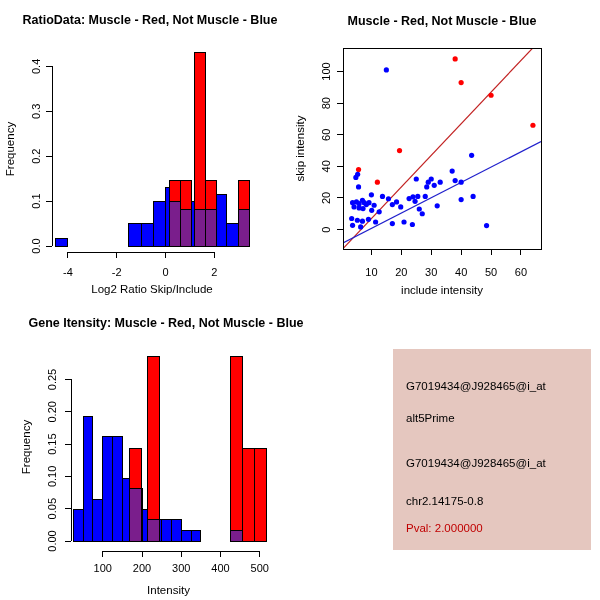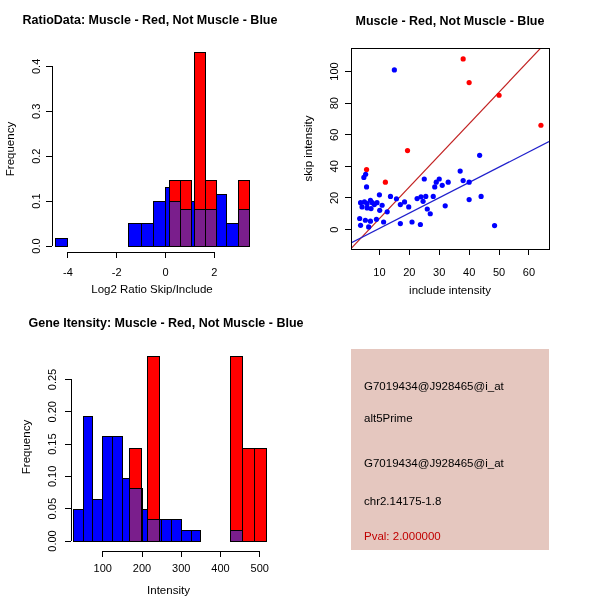--- a/index.html
+++ b/index.html
@@ -1,26 +1,26 @@
 <!DOCTYPE html>
 <html><head>
 <meta charset="utf-8">
 <style>
   html,body{margin:0;padding:0;background:#ffffff;}
   .canvas{position:relative;width:600px;height:600px;background:#ffffff;overflow:hidden;
           font-family:"Liberation Sans",sans-serif;}
   .panel{position:absolute;width:300px;height:300px;}
   #panel-tl{left:0;top:0}
-  #panel-tr{left:300px;top:0}
+  #panel-tr{left:292px;top:0}
   #panel-bl{left:16px;top:300px}
   #panel-br{left:300px;top:300px}
   .panel svg{display:block;width:300px;height:300px;}
   .info-box{position:absolute;left:51px;top:49px;width:198px;height:201px;}
   .info-line{position:absolute;left:13px;font-size:11.5px;color:#000;white-space:nowrap;}
-  .il-0{top:31px}.il-1{top:63px}.il-2{top:108px}.il-3{top:146px}.il-4{top:181px}
+  .il-0{top:31px}.il-1{top:63px}.il-2{top:108px}.il-3{top:146px}.il-4{top:173px}
 </style>
 </head>
 <body>
 
 <div class="canvas">
   <div class="panel" id="panel-tl">
     <svg id="chart-0" viewBox="0 0 300 300">
         <text x="150" y="24" font-size="12.5" text-anchor="middle" fill="#000000" font-family="&quot;Liberation Sans&quot;,sans-serif" font-weight="bold">RatioData: Muscle - Red, Not Muscle - Blue</text>
         <rect x="55.66300366300367" y="238.8148148148148" width="12.210012210012202" height="7.1851851851851904" fill="#0000FF" stroke="#000" shape-rendering="crispEdges"></rect>
         <rect x="128.9230769230769" y="223.99537037037038" width="12.210012210012223" height="22.00462962962962" fill="#0000FF" stroke="#000" shape-rendering="crispEdges"></rect>
@@ -214,21 +214,21 @@
         <text x="40" y="144.0927835051546" font-size="11" text-anchor="middle" fill="#000000" font-family="&quot;Liberation Sans&quot;,sans-serif" transform="rotate(-90 40 144.0927835051546)">0.15</text>
         <line x1="55" y1="111.79037800687283" x2="49" y2="111.79037800687283" stroke="#000" shape-rendering="crispEdges"></line>
         <text x="40" y="111.79037800687283" font-size="11" text-anchor="middle" fill="#000000" font-family="&quot;Liberation Sans&quot;,sans-serif" transform="rotate(-90 40 111.79037800687283)">0.20</text>
         <line x1="55" y1="79.48797250859104" x2="49" y2="79.48797250859104" stroke="#000" shape-rendering="crispEdges"></line>
         <text x="40" y="79.48797250859104" font-size="11" text-anchor="middle" fill="#000000" font-family="&quot;Liberation Sans&quot;,sans-serif" transform="rotate(-90 40 79.48797250859104)">0.25</text>
         <text x="152.5" y="294" font-size="11.5" text-anchor="middle" fill="#000000" font-family="&quot;Liberation Sans&quot;,sans-serif">Intensity</text>
         <text x="14" y="147" font-size="11.5" text-anchor="middle" fill="#000000" font-family="&quot;Liberation Sans&quot;,sans-serif" transform="rotate(-90 14 147)">Frequency</text>
       </svg>
   </div>
   <div class="panel" id="panel-br">
-    <div class="info-box" style="background: rgb(229, 199, 191);">
+    <div class="info-box" style="background: rgb(229, 199, 191); margin-left: 42px;">
       <div class="info-line il-0">G7019434@J928465@i_at</div>
       <div class="info-line il-1">alt5Prime</div>
       <div class="info-line il-2">G7019434@J928465@i_at</div>
-      <div class="info-line il-3">chr2.14175-1.8</div>
+      <div class="info-line il-3">chr2.14175-0.8</div>
       <div class="info-line il-4" style="color: rgb(192, 0, 0);">Pval: 2.000000</div>
     </div>
   </div>
 </div>
 
 </body></html>

